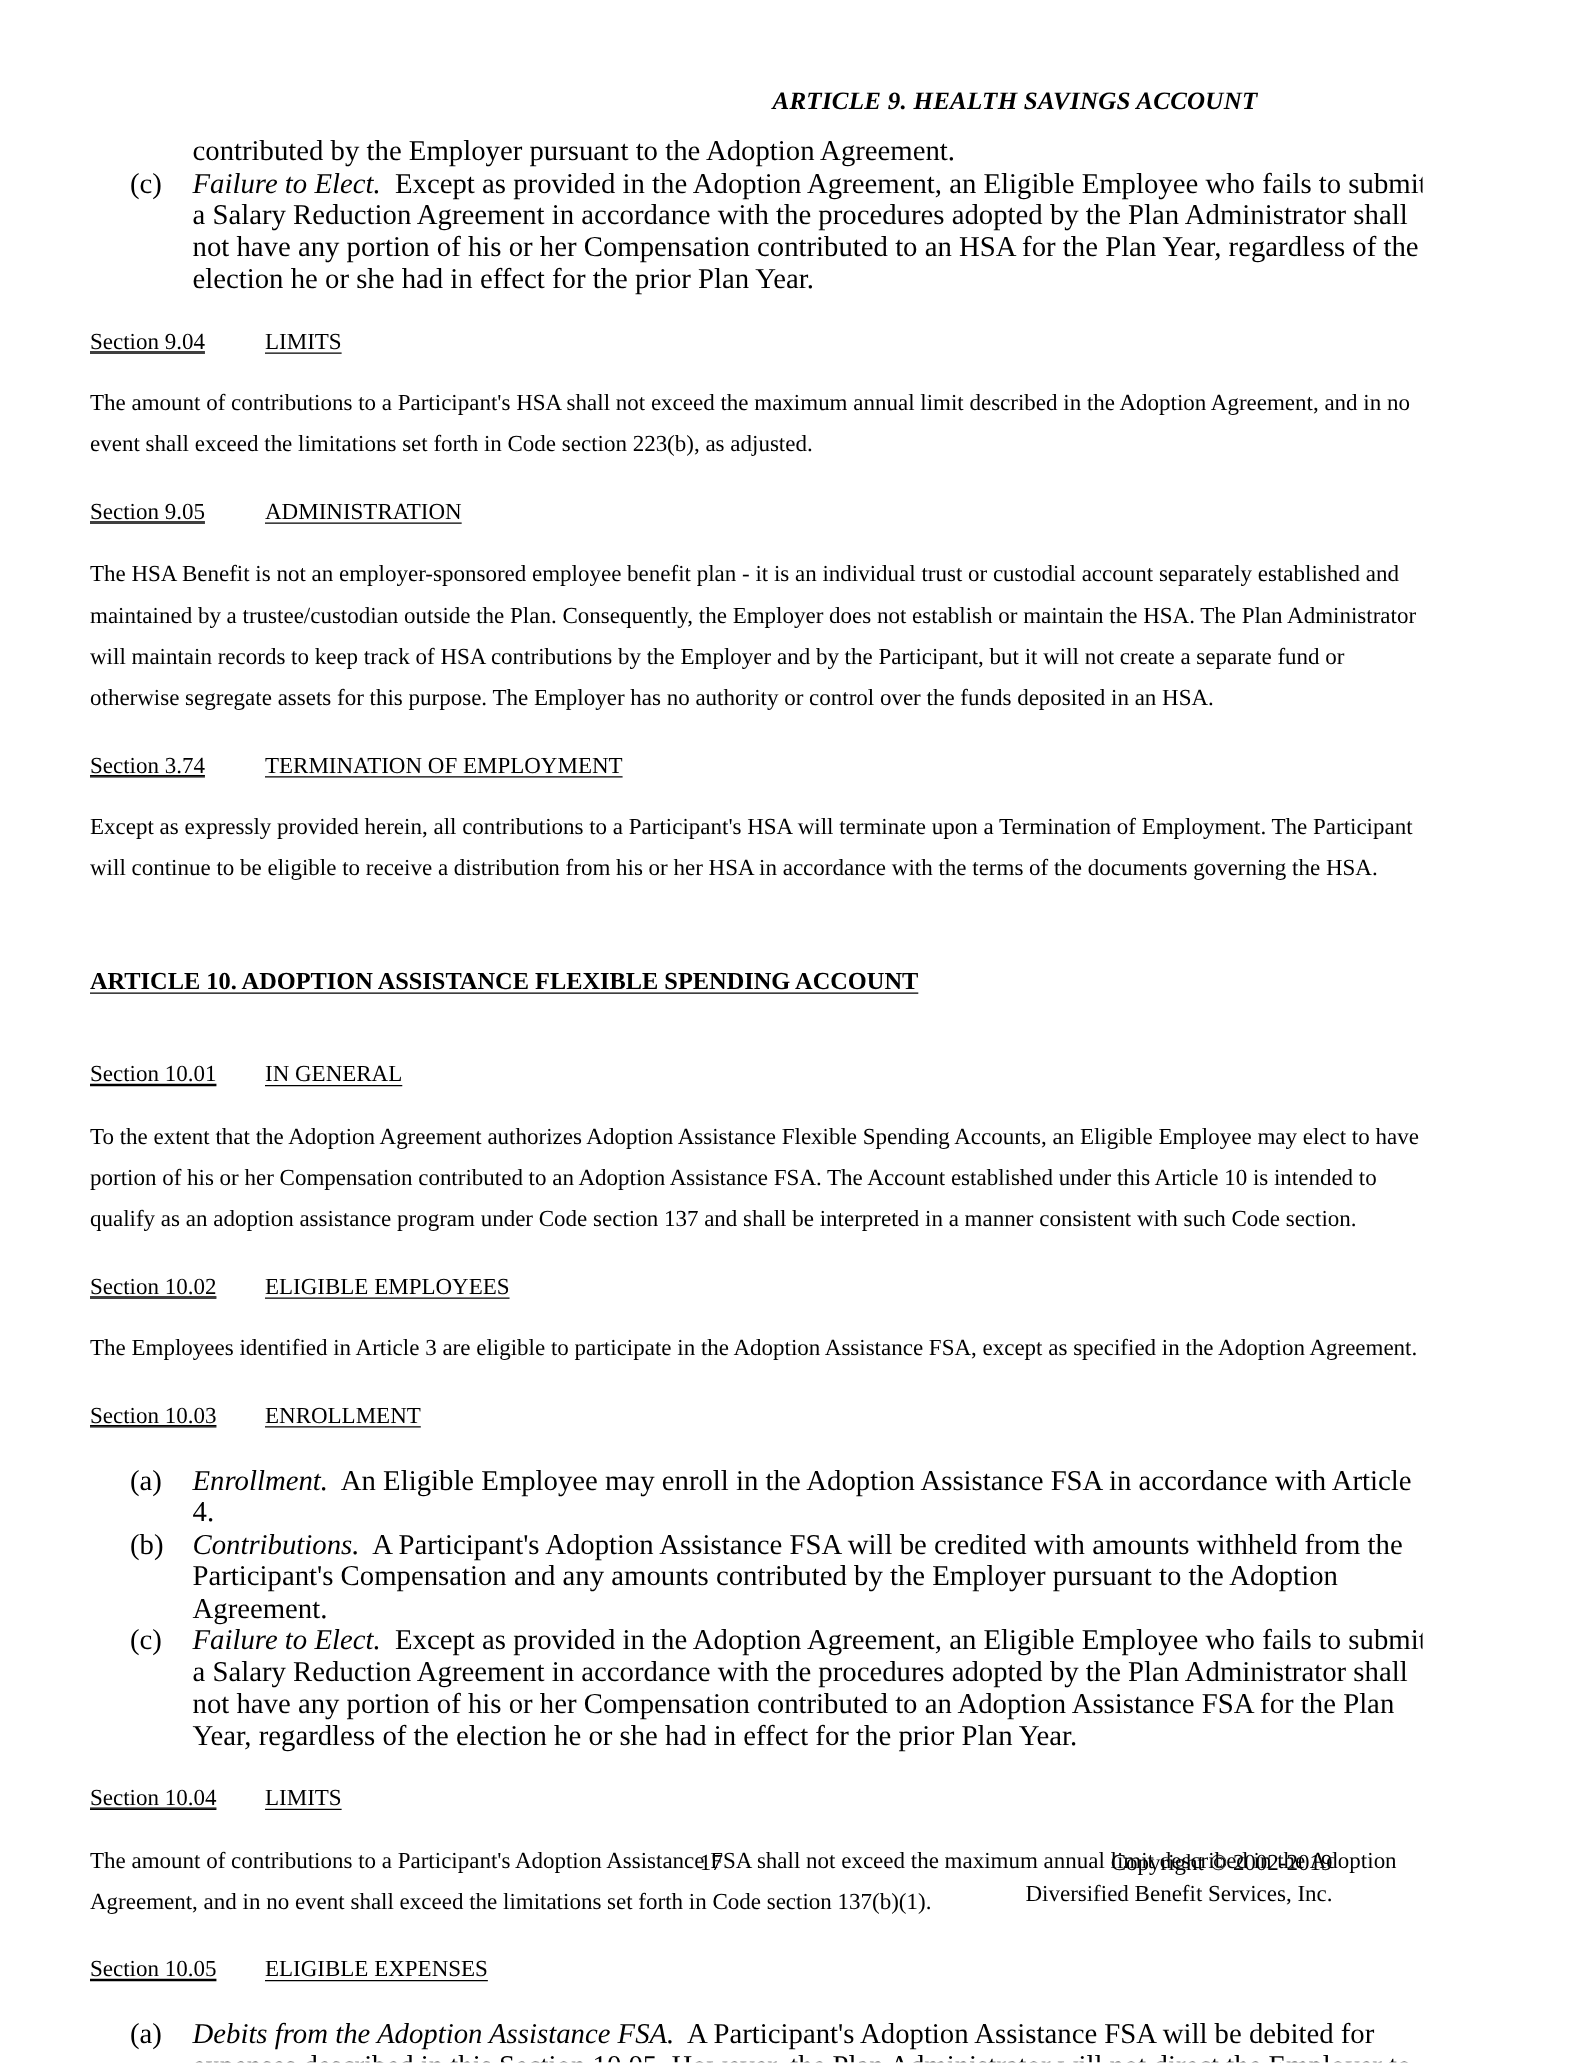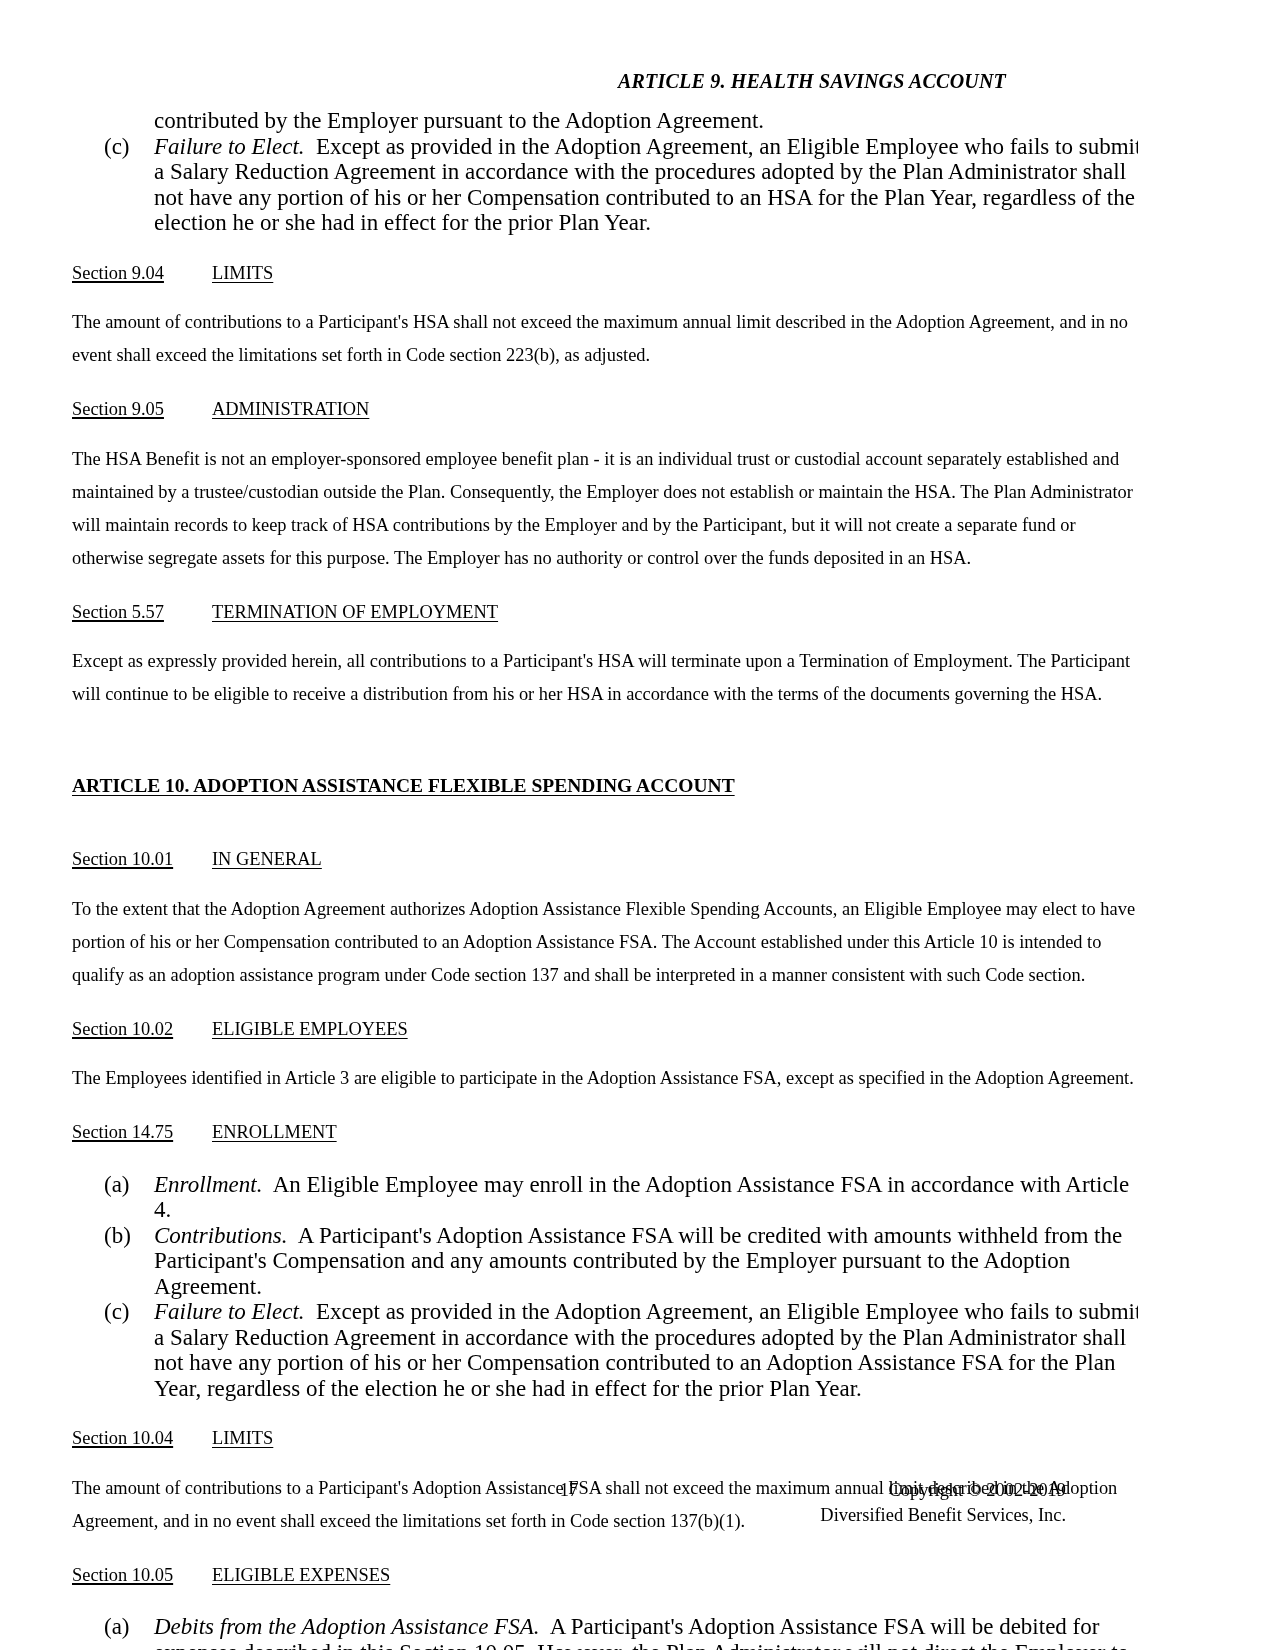--- a/index.html
+++ b/index.html
@@ -164,21 +164,21 @@
 
     <div class="section-head">
       <span class="sec-num"><span class="sec-num-txt">Section 9.05</span></span><span class="sec-title-txt">ADMINISTRATION</span>
     </div>
     <div class="spacer-md"></div>
     <p class="para">The HSA Benefit is not an employer-sponsored employee benefit plan - it is an individual trust or custodial account separately established and maintained by a trustee/custodian outside the Plan. Consequently, the Employer does not establish or maintain the HSA. The Plan Administrator will maintain records to keep track of HSA contributions by the Employer and by the Participant, but it will not create a separate fund or otherwise segregate assets for this purpose. The Employer has no authority or control over the funds deposited in an HSA.</p>
 
     <div class="spacer-lg"></div>
 
     <div class="section-head">
-      <span class="sec-num"><span class="sec-num-txt">Section 5.57</span></span><span class="sec-title-txt">TERMINATION OF EMPLOYMENT</span>
+      <span class="sec-num"><span class="sec-num-txt">Section 3.74</span></span><span class="sec-title-txt">TERMINATION OF EMPLOYMENT</span>
     </div>
     <div class="spacer-md"></div>
     <p class="para">Except as expressly provided herein, all contributions to a Participant's HSA will terminate upon a Termination of Employment. The Participant will continue to be eligible to receive a distribution from his or her HSA in accordance with the terms of the documents governing the HSA.</p>
 
     <div style="height:62px"></div>
 
     <div class="article-head">
       <span>ARTICLE 10. ADOPTION ASSISTANCE FLEXIBLE SPENDING ACCOUNT</span>
     </div>
 
@@ -194,21 +194,21 @@
 
     <div class="section-head">
       <span class="sec-num"><span class="sec-num-txt">Section 10.02</span></span><span class="sec-title-txt">ELIGIBLE EMPLOYEES</span>
     </div>
     <div class="spacer-md"></div>
     <p class="para">The Employees identified in Article 3 are eligible to participate in the Adoption Assistance FSA, except as specified in the Adoption Agreement.</p>
 
     <div class="spacer-lg"></div>
 
     <div class="section-head">
-      <span class="sec-num"><span class="sec-num-txt">Section 14.75</span></span><span class="sec-title-txt">ENROLLMENT</span>
+      <span class="sec-num"><span class="sec-num-txt">Section 10.03</span></span><span class="sec-title-txt">ENROLLMENT</span>
     </div>
     <div style="height:26px"></div>
     <div class="list">
       <div class="list-item">
         <span class="marker">(a)</span>
         <i>Enrollment.</i>&nbsp;
         <span>An Eligible Employee may enroll in the Adoption Assistance FSA in accordance with Article 4.</span>
       </div>
       <div class="list-item">
         <span class="marker">(b)</span>

